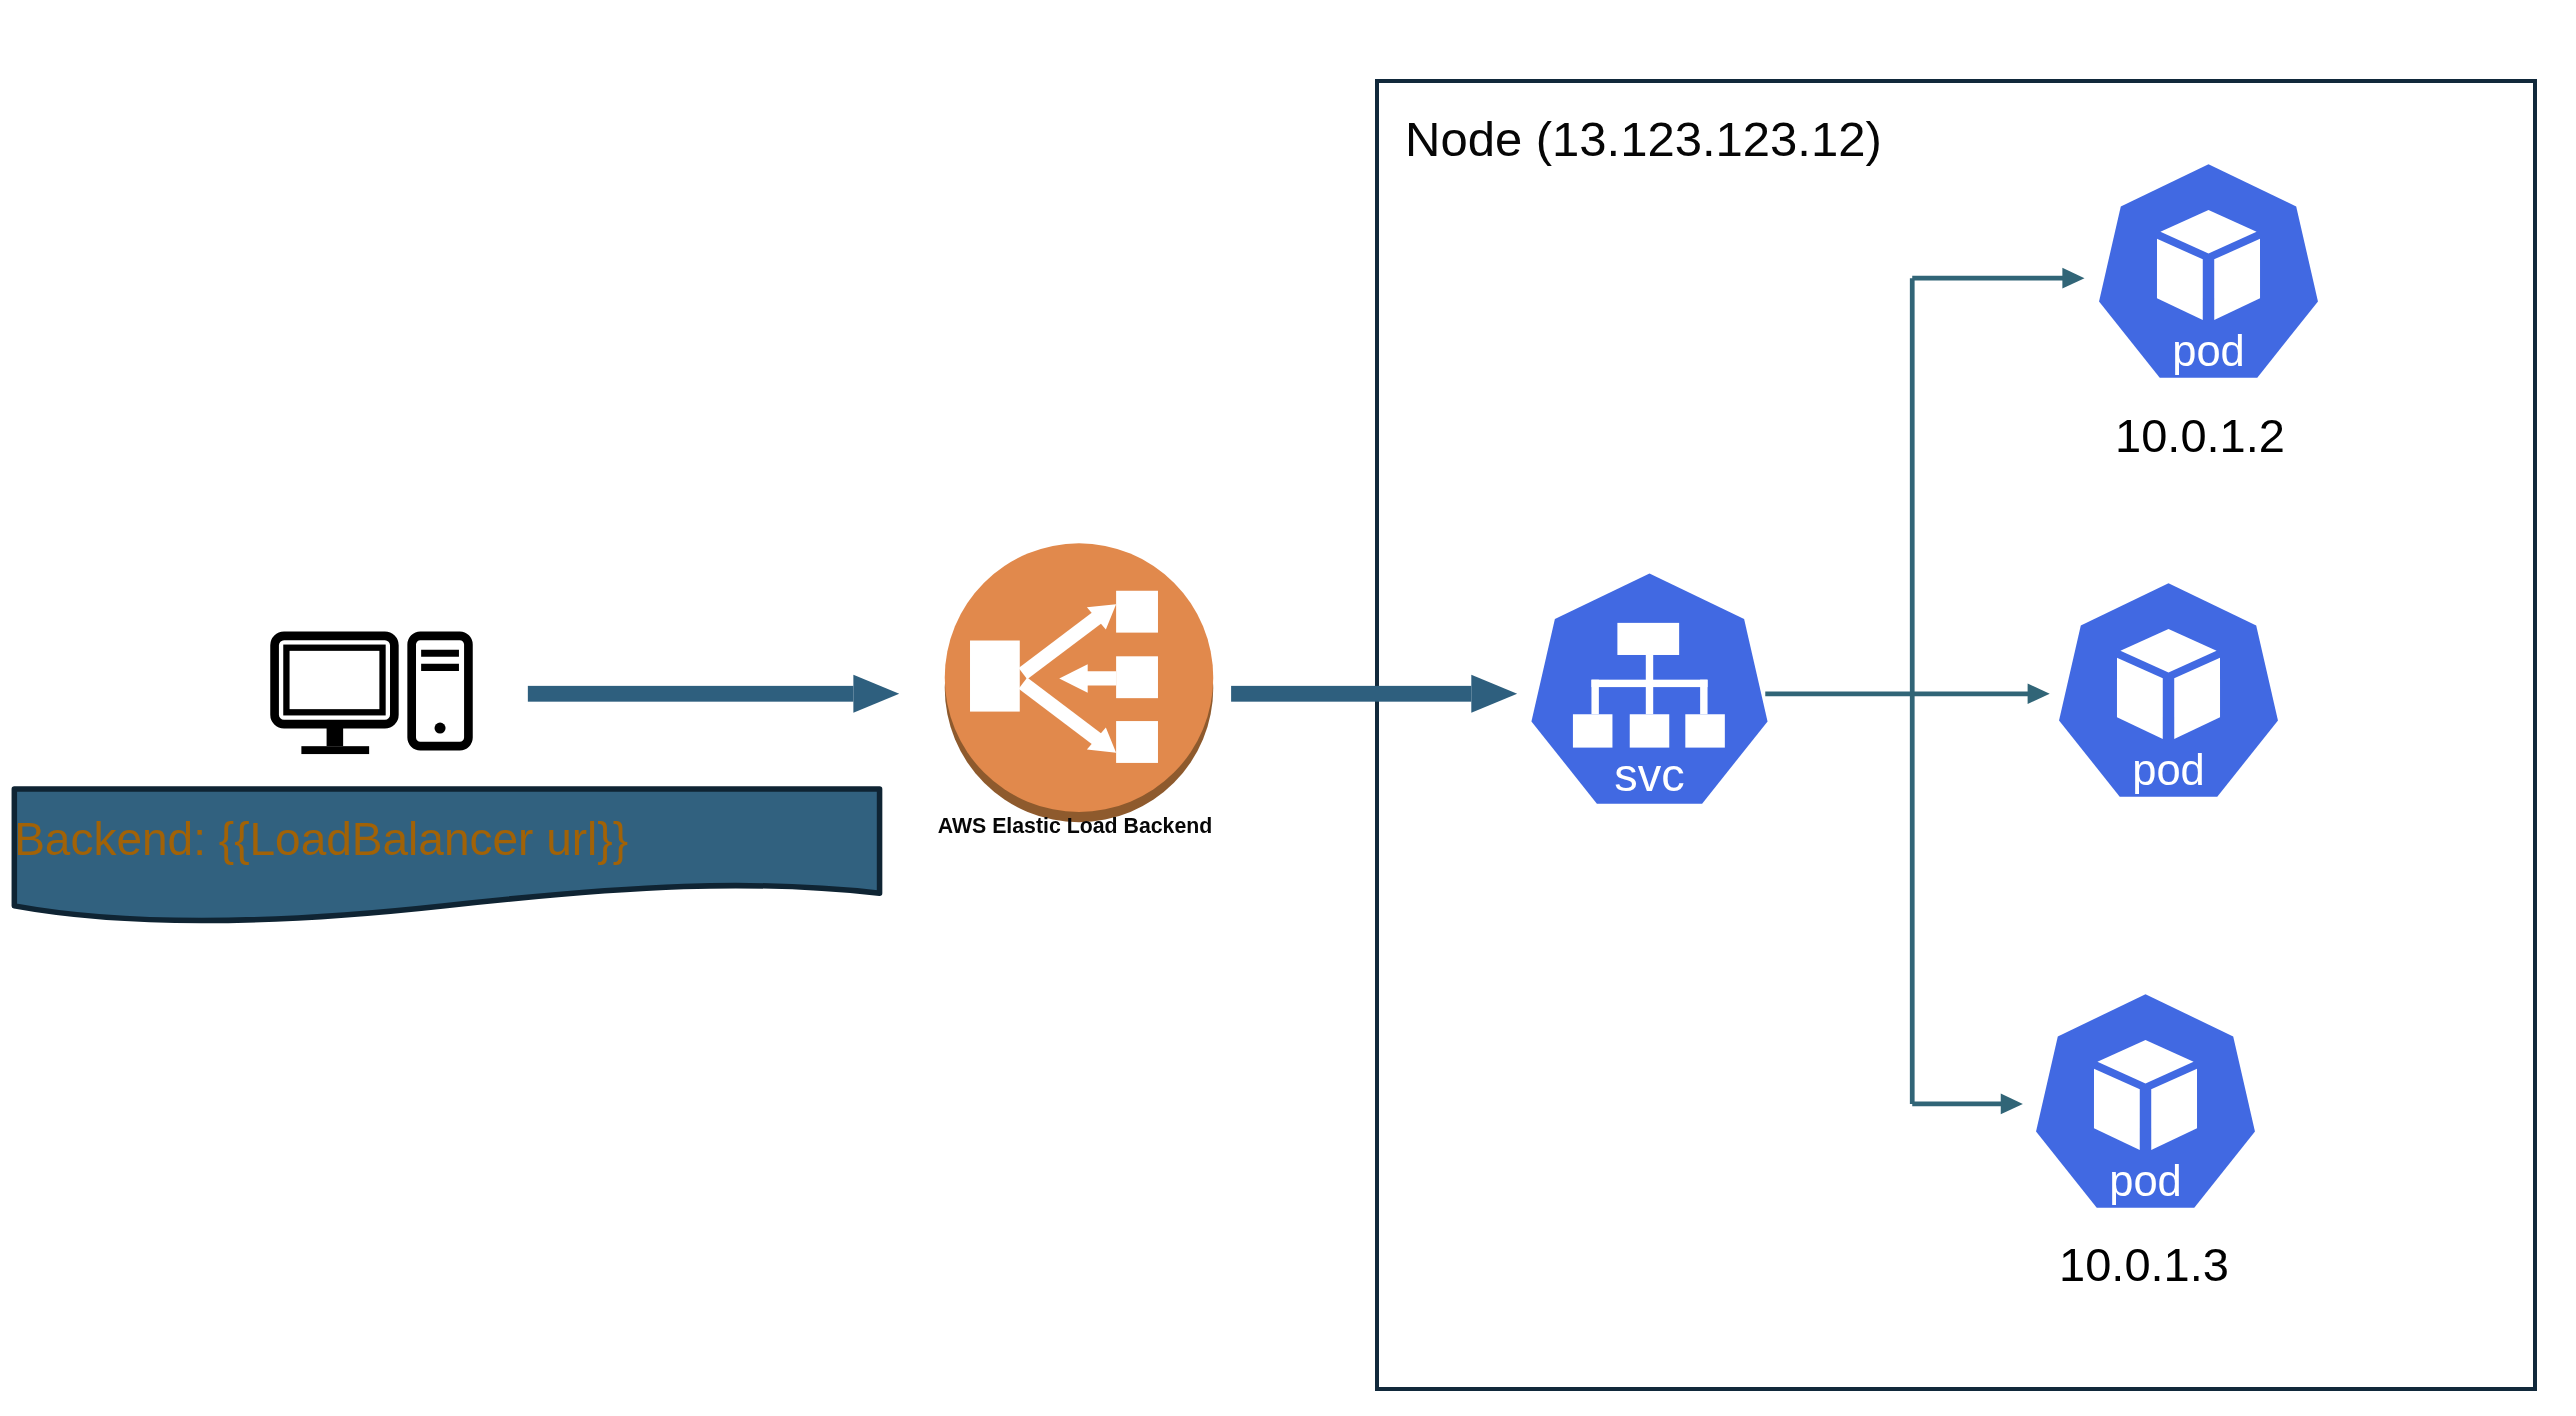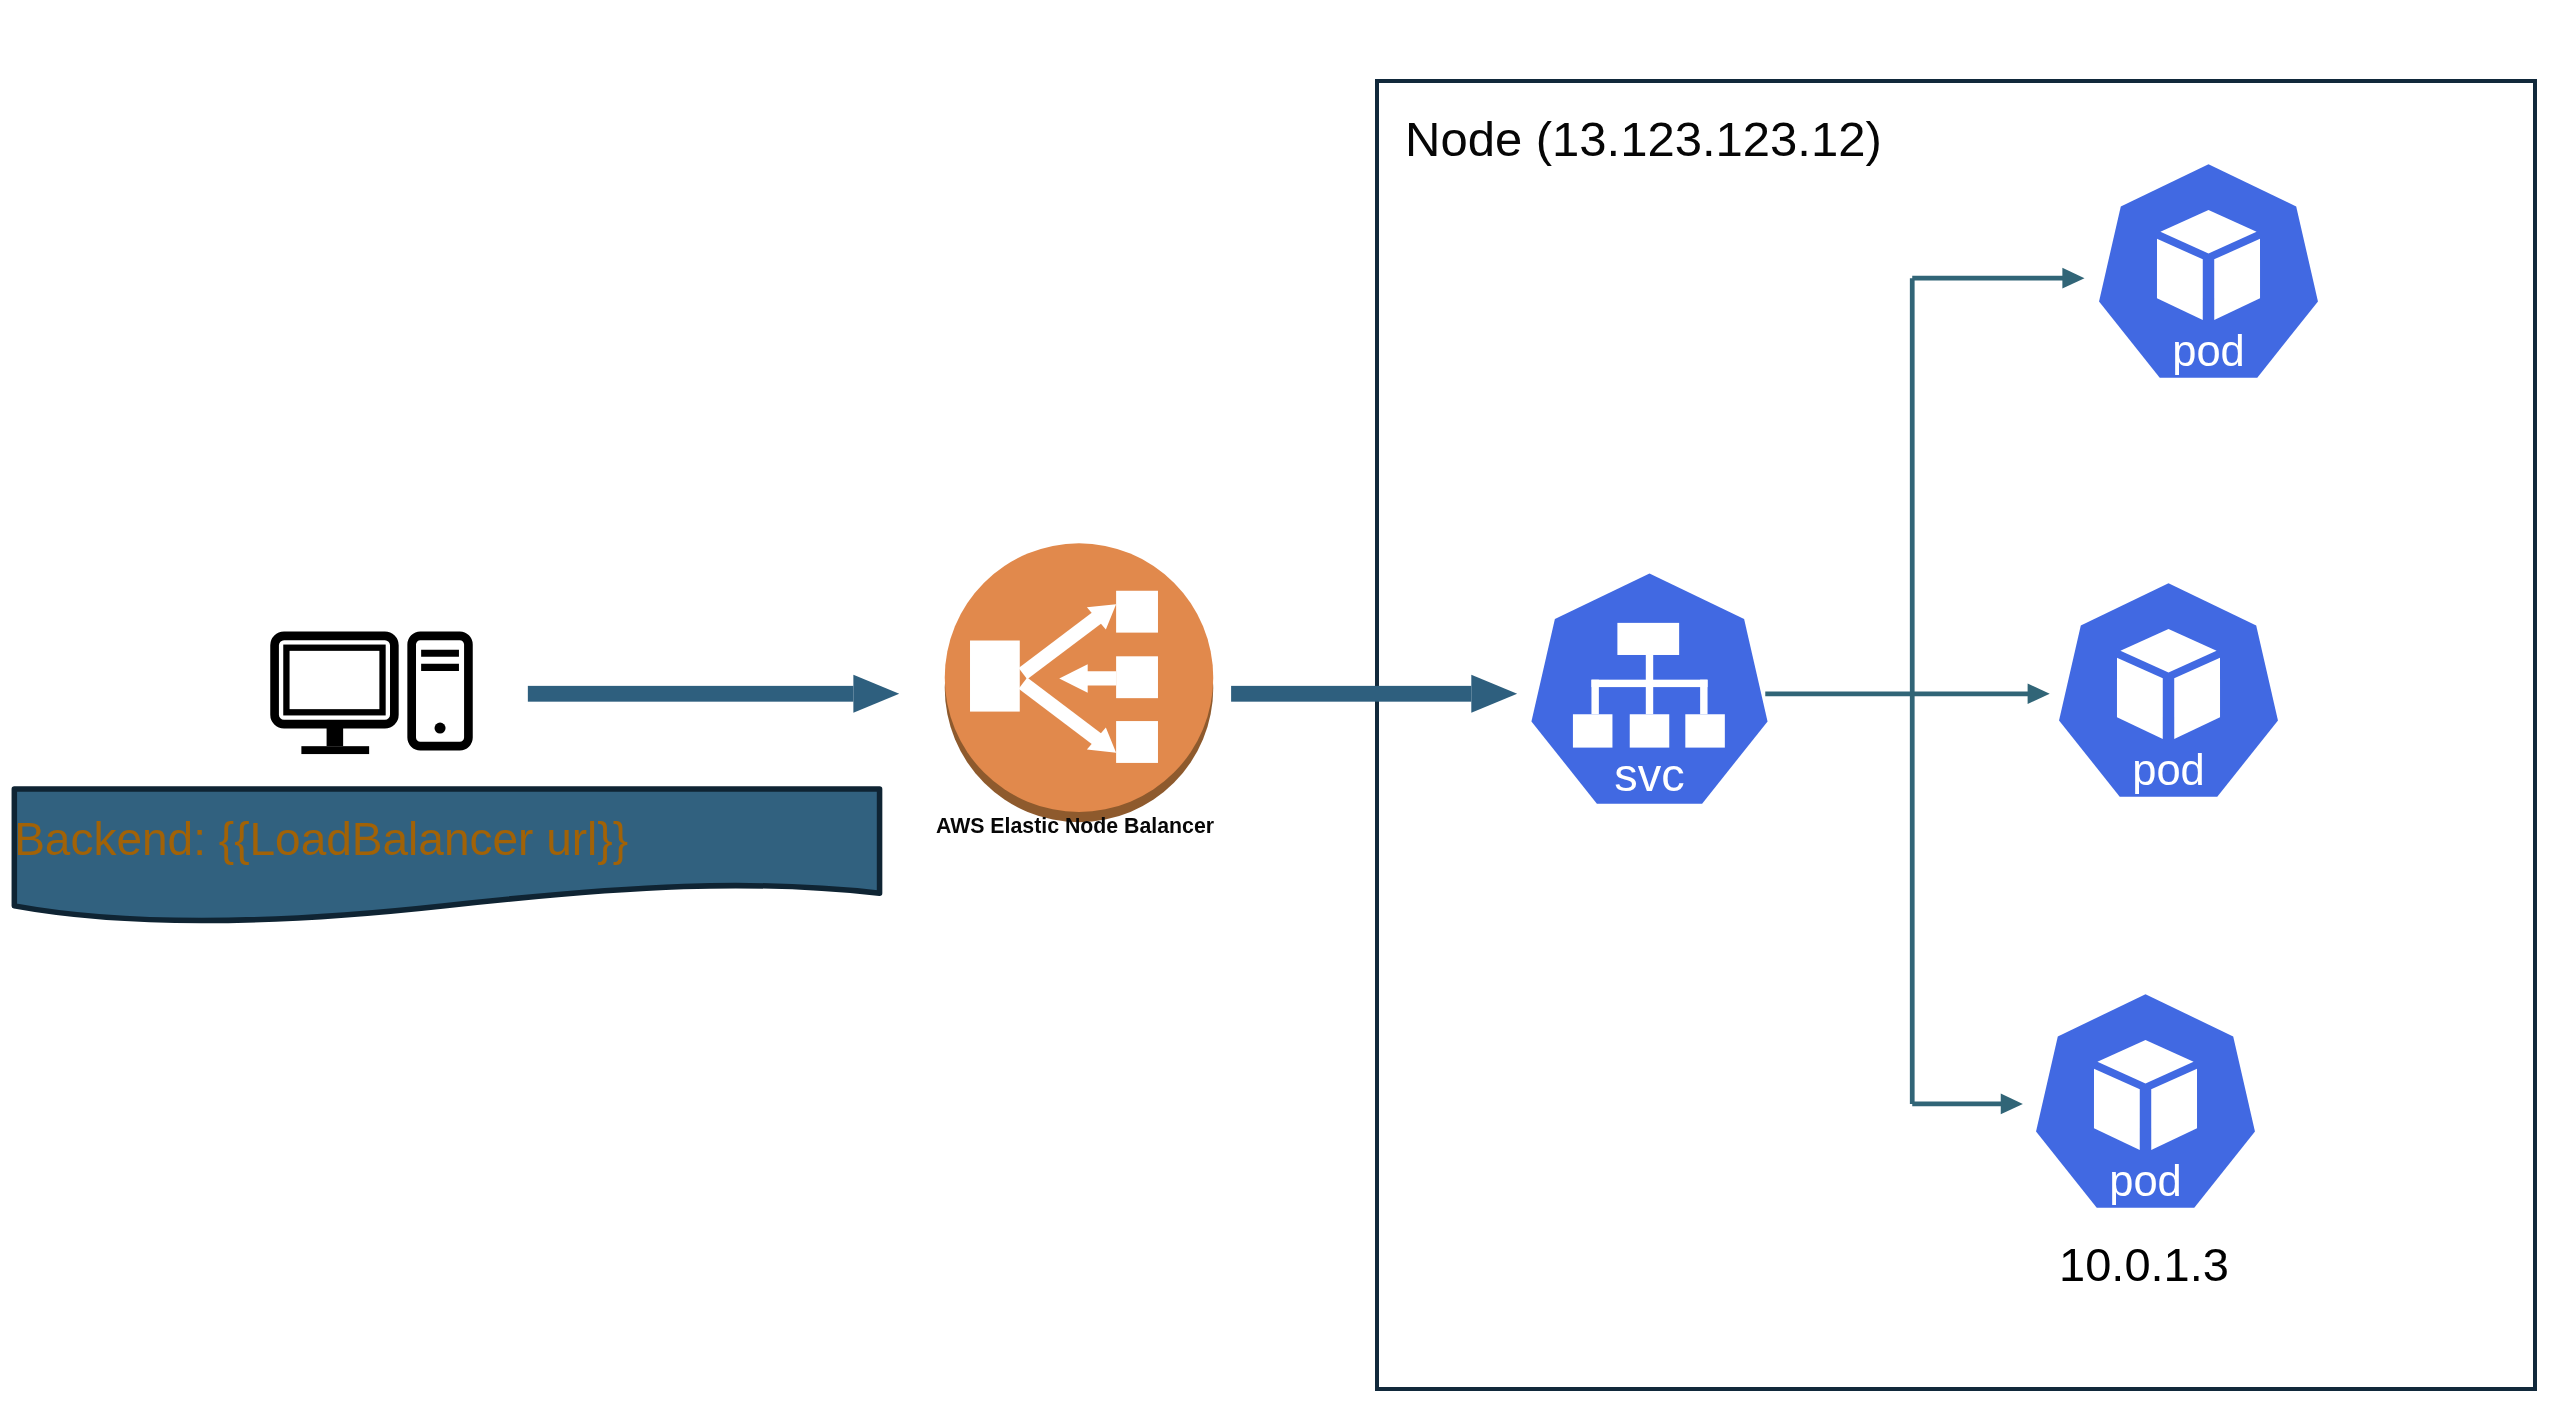--- a/index.html
+++ b/index.html
@@ -77,21 +77,21 @@
     <rect x="242" y="252" width="53" height="53" fill="#ffffff"></rect>
     <g stroke="#ffffff" stroke-width="18">
       <line x1="124" y1="192" x2="222" y2="118"></line>
       <line x1="242" y1="198" x2="202" y2="198"></line>
       <line x1="124" y1="204" x2="222" y2="278"></line>
     </g>
     <polygon points="242,104 229,136 205,108" fill="#ffffff"></polygon>
     <polygon points="170,198 206,180 206,216" fill="#ffffff"></polygon>
     <polygon points="242,292 229,260 205,288" fill="#ffffff"></polygon>
   </svg>
-  <div class="label" id="elb-caption">AWS Elastic Node Balancer</div>
+  <div class="label" id="elb-caption">AWS Elastic Load Backend</div>
 
   <div class="label" id="node-label">Node (13.123.123.12)</div>
 
   <svg class="abs icon-layer" style="left:1523px;top:571px;" width="253" height="247" viewBox="0 0 100 100">
     <polygon points="50,1 88.3,19.4 97.8,60.9 71.3,94.2 28.7,94.2 2.2,60.9 11.7,19.4" fill="#4169E2"></polygon>
     <g fill="#ffffff">
       <rect x="37" y="21" width="25" height="13"></rect>
       <rect x="48.5" y="34" width="3" height="24"></rect>
       <rect x="26.5" y="44" width="47" height="3"></rect>
       <rect x="26.5" y="44" width="3" height="14"></rect>
@@ -105,20 +105,21 @@
 
   <svg class="abs icon-layer" style="left:2094px;top:162px;" width="229" height="229" viewBox="0 0 100 100">
     <polygon points="50,1 88.3,19.4 97.8,60.9 71.3,94.2 28.7,94.2 2.2,60.9 11.7,19.4" fill="#4169E2"></polygon>
     <g fill="#ffffff">
       <polygon points="50,21 71,30.5 50,40 29,30.5"></polygon>
       <polygon points="27.5,33.5 47.5,42.5 47.5,69 27.5,59.5"></polygon>
       <polygon points="52.5,42.5 72.5,33.5 72.5,59.5 52.5,69"></polygon>
     </g>
     <text x="50" y="89" font-size="19" fill="#ffffff" text-anchor="middle">pod</text>
   </svg>
+  <div class="label pod-ip" id="pod1-ip">10.0.1.2</div>
 
   <svg class="abs icon-layer" style="left:2054px;top:581px;" width="229" height="229" viewBox="0 0 100 100">
     <polygon points="50,1 88.3,19.4 97.8,60.9 71.3,94.2 28.7,94.2 2.2,60.9 11.7,19.4" fill="#4169E2"></polygon>
     <g fill="#ffffff">
       <polygon points="50,21 71,30.5 50,40 29,30.5"></polygon>
       <polygon points="27.5,33.5 47.5,42.5 47.5,69 27.5,59.5"></polygon>
       <polygon points="52.5,42.5 72.5,33.5 72.5,59.5 52.5,69"></polygon>
     </g>
     <text x="50" y="89" font-size="19" fill="#ffffff" text-anchor="middle">pod</text>
   </svg>

